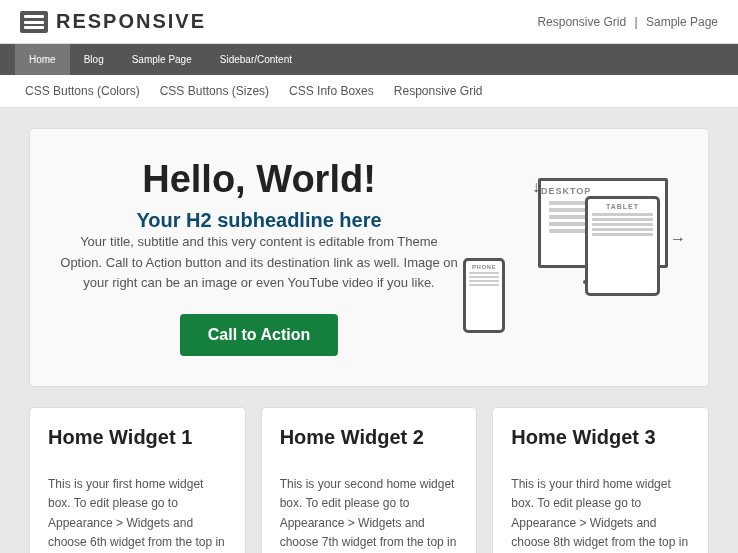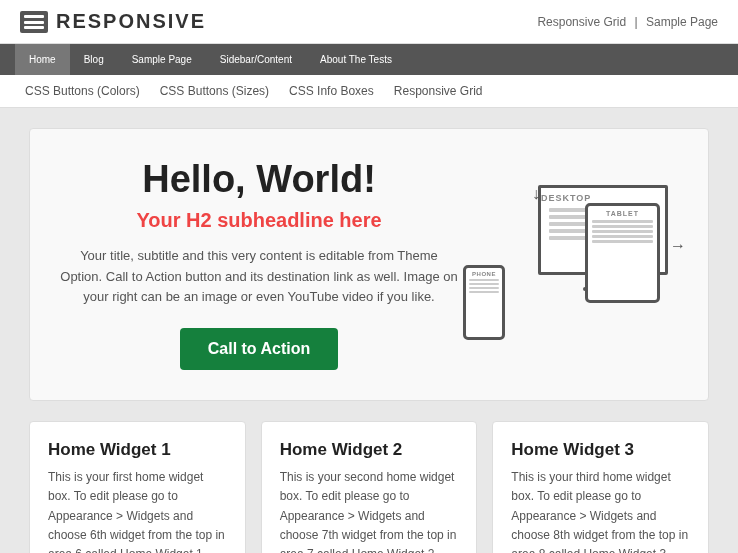--- a/index.html
+++ b/index.html
@@ -111,22 +111,21 @@
     #hero-h1 {
       font-size: 38px;
       font-weight: bold;
       color: #222;
       line-height: 1.1;
       margin-bottom: 8px;
     }
     #hero-h2 {
       font-size: 20px;
       font-weight: bold;
-      color: #ef4444;
-      margin-bottom: 14px;
+      color: #0c4a6e;
     }
     #hero-body {
       font-size: 13px;
       color: #555;
       line-height: 1.6;
       text-align: center;
       margin-bottom: 20px;
     }
     #cta-button {
       display: inline-block;
@@ -285,24 +284,24 @@
       margin-bottom: 20px;
     }
     .widget-box {
       flex: 1;
       background: #fff;
       border: 1px solid #ddd;
       border-radius: 4px;
       padding: 18px;
     }
     .widget-title {
-      font-size: 17px;
+      font-size: 20px;
       font-weight: bold;
       color: #222;
-      margin-bottom: 8px;
+      margin-bottom: 26px;
     }
     .widget-body {
       font-size: 12px;
       color: #555;
       line-height: 1.6;
     }
   </style>
 </head>
 <body>
 
@@ -320,21 +319,20 @@
     <span>|</span>
     <a>Sample Page</a>
   </div>
 </div>
 
 <div id="primary-nav">
   <a class="active">Home</a>
   <a>Blog</a>
   <a>Sample Page</a>
   <a>Sidebar/Content</a>
-  <a>About The Tests</a>
 </div>
 
 <div id="secondary-nav">
   <a>CSS Buttons (Colors)</a>
   <a>CSS Buttons (Sizes)</a>
   <a>CSS Info Boxes</a>
   <a>Responsive Grid</a>
 </div>
 
 <div id="main-container">

